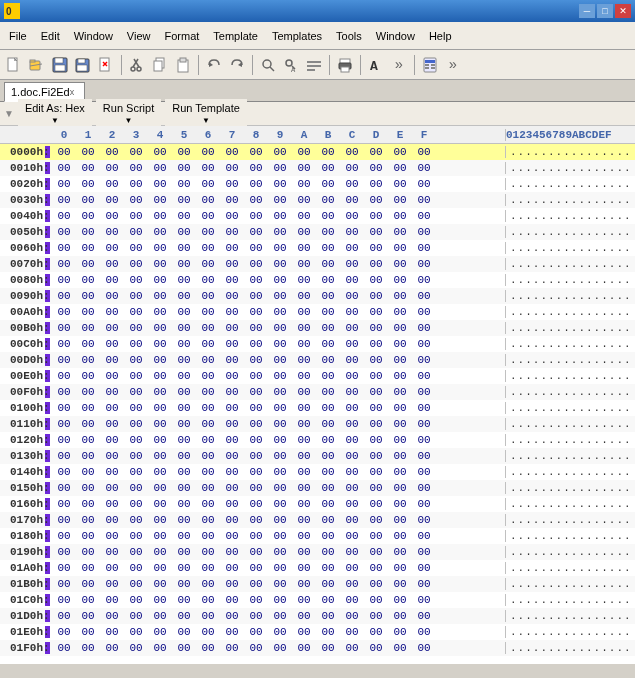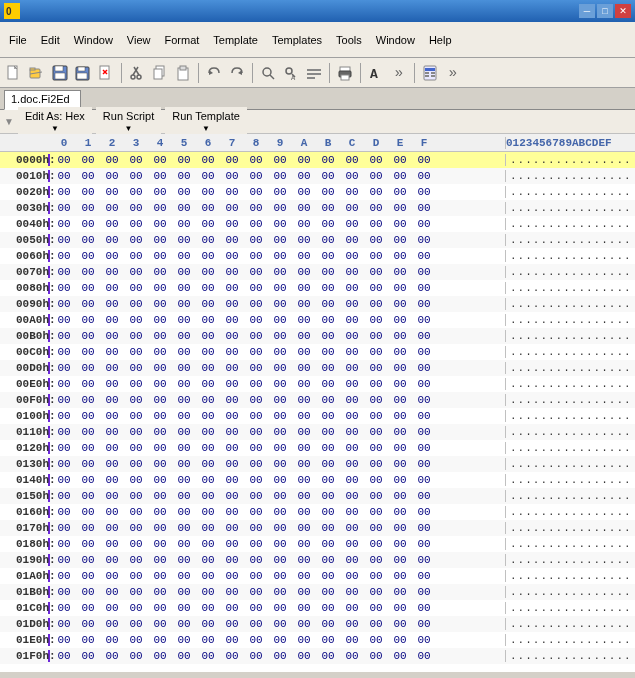--- a/index.html
+++ b/index.html
@@ -54,21 +54,21 @@
       border: none;
       color: white;
     }
     .title-btn.minimize { background: #6a9fd8; }
     .title-btn.maximize { background: #6a9fd8; }
     .title-btn.close { background: #d04040; }
 
     
     #menu-bar {
       background: #f0ece4;
-      height: 36px;
+      height: 28px;
       display: flex;
       align-items: center;
       padding: 0 2px;
       border-bottom: 1px solid #a0a0a0;
       font-family: Arial, sans-serif;
       font-size: 11px;
     }
     .menu-item {
       padding: 2px 7px;
       cursor: pointer;
@@ -119,21 +119,20 @@
       border: 1px solid #888;
       border-bottom: none;
       padding: 2px 10px 2px 6px;
       font-size: 11px;
       font-family: Arial, sans-serif;
       display: flex;
       align-items: center;
       gap: 0;
       cursor: pointer;
       height: 20px;
-      flex-direction: column;
     }
     .tab.active {
       background: #ffffff;
       border-bottom: 1px solid white;
       margin-bottom: -1px;
     }
     .tab-close {
       font-size: 9px;
       color: #666;
       cursor: pointer;
@@ -229,22 +228,22 @@
       font-size: 11px;
     }
     .hex-row:nth-child(odd) { background: #ffffff; }
     .hex-row:nth-child(even) { background: #f8f8f8; }
     .hex-row.selected { background: #ffff99; }
 
     .addr-cell {
       width: 50px;
       flex-shrink: 0;
       color: #333;
-      padding-left: 16px;
-      border-right: 2px solid #6d28d9;
+      padding-left: 10px;
+      border-right: 5px solid #6d28d9;
       font-weight: bold;
       font-size: 11px;
     }
     .hex-cells {
       display: flex;
       flex: 1;
       padding: 0 2px;
     }
     .hex-cell {
       width: 24px;

